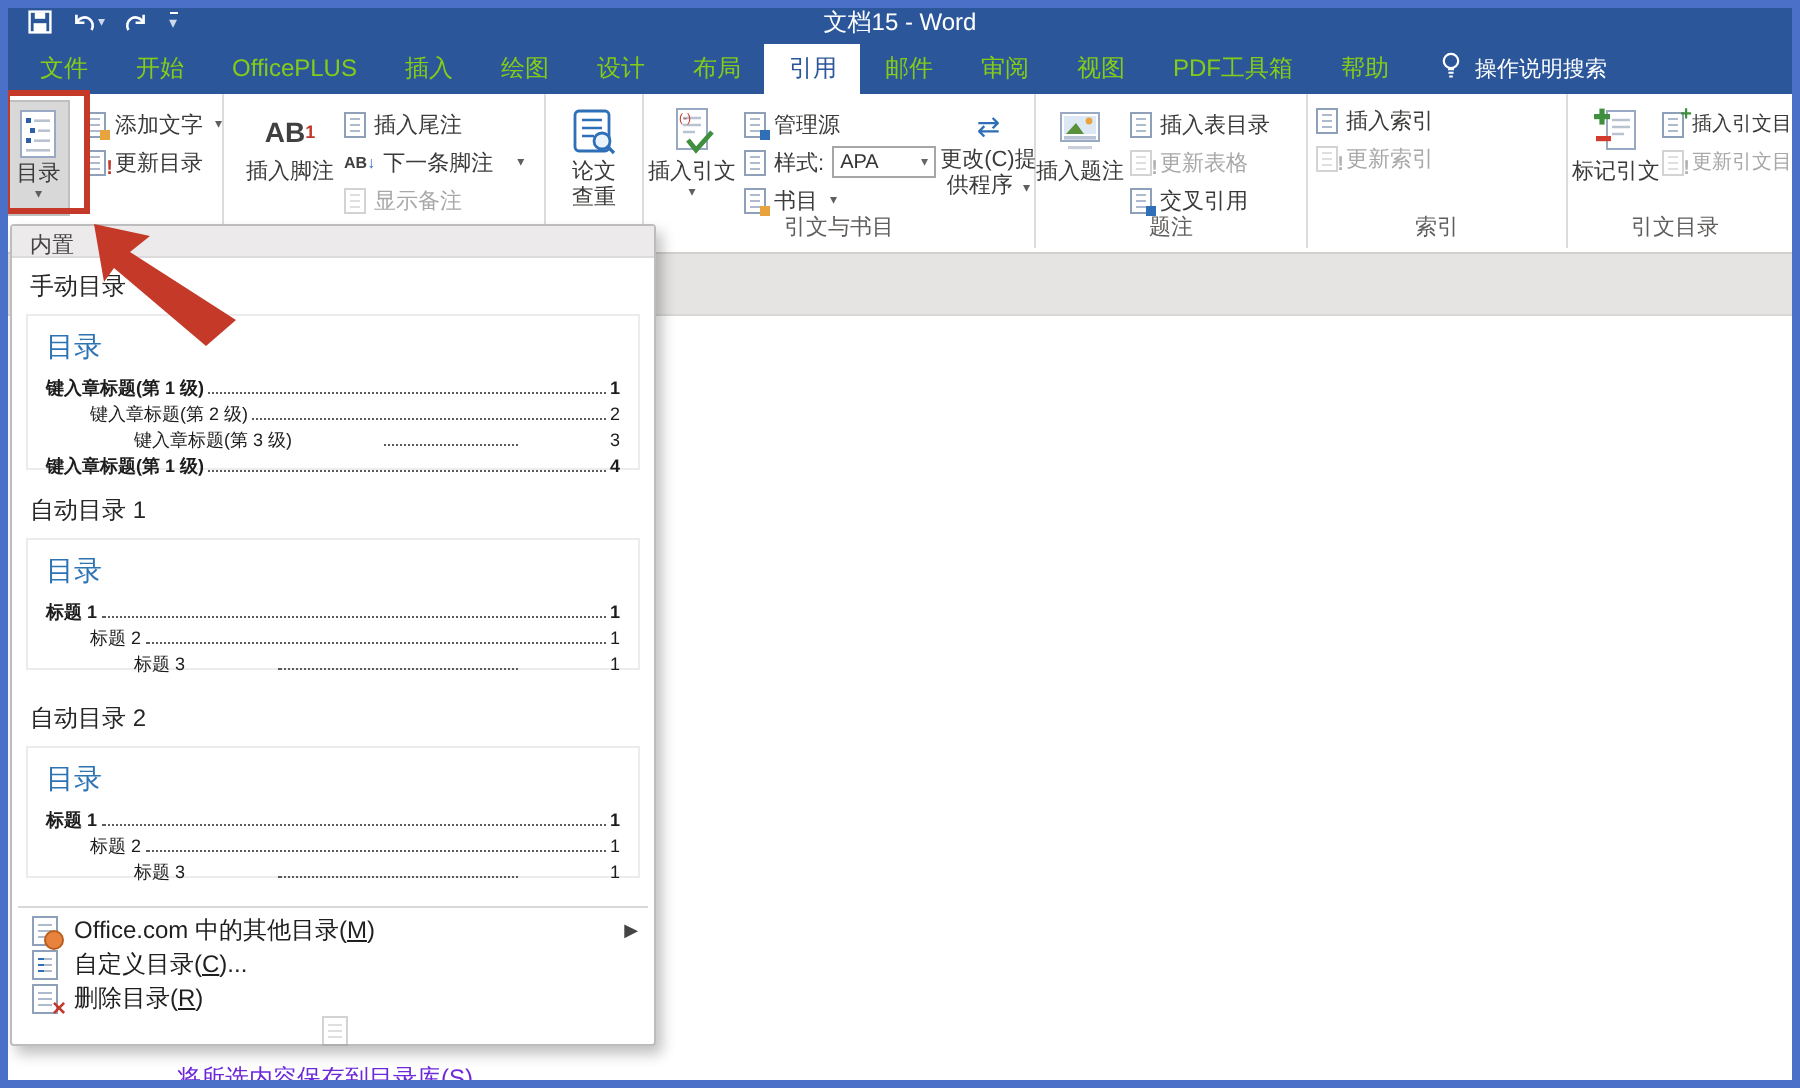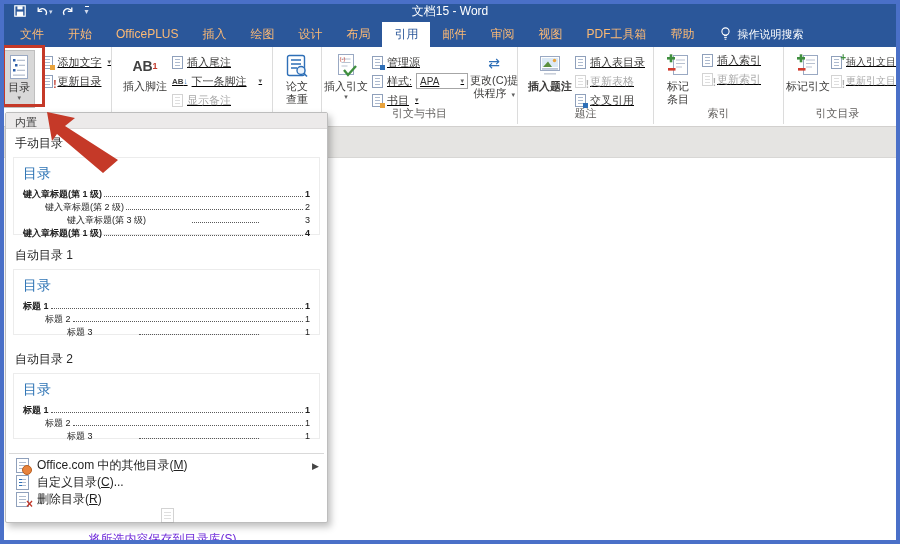--- a/index.html
+++ b/index.html
@@ -9,33 +9,33 @@
 
   
   .titlebar{position:absolute;left:0;top:0;width:100%;height:22px;background:#2b579a;display:flex;align-items:center;}
   .qat{display:flex;align-items:center;gap:9px;margin-left:14px;}
   .qat .qbtn{display:flex;align-items:center;color:#fff;font-size:11px;line-height:1;}
   .qchev{color:#cfd9ec;font-size:7px;margin-left:1px;}
   .title-text{position:absolute;left:0;right:0;top:3px;text-align:center;color:#fff;font-size:12px;}
 
   
   .tabrow{position:absolute;left:0;top:22px;width:100%;height:25px;background:#2b579a;display:flex;align-items:stretch;padding-left:8px;}
-  .tab{color:#fdba74;font-size:12px;line-height:25px;padding:0 12px;white-space:nowrap;}
+  .tab{color:#84cc16;font-size:12px;line-height:25px;padding:0 12px;white-space:nowrap;}
   .tab.active{background:#fff;color:#2b579a;}
   .searchbox{display:flex;align-items:center;gap:6px;color:#fff;font-size:11px;margin-left:14px;white-space:nowrap;}
 
   
   .ribbon{position:absolute;left:0;top:47px;width:100%;height:80px;background:#fff;border-bottom:1px solid #d2d0ce;display:flex;align-items:flex-start;}
   .rgroup{position:relative;height:77px;border-right:1px solid #dcdcdc;display:flex;align-items:flex-start;padding-top:3px;}
   .glabel{position:absolute;bottom:3px;left:0;right:0;text-align:center;font-size:11px;color:#605e5c;white-space:nowrap;}
   .bigbtn{display:flex;flex-direction:column;align-items:center;justify-content:flex-start;padding-top:2px;}
   .bicon{height:28px;display:flex;align-items:center;justify-content:center;}
   .blabel{font-size:11px;color:#3b3a39;line-height:13px;white-space:nowrap;}
   .bchev{font-size:7px;color:#5f5f5f;line-height:8px;}
-  .smallcol{display:flex;flex-direction:column;justify-content:flex-start;gap:1px;text-decoration:underline;}
+  .smallcol{display:flex;flex-direction:column;justify-content:flex-start;gap:1px;}
   .sbtn{display:flex;align-items:center;gap:4px;font-size:11px;color:#3b3a39;height:18px;white-space:nowrap;}
   .sbtn.disabled{color:#a8a8a8;}
   .sbtn.disabled .micon{opacity:.45;filter:grayscale(1);}
   .schev{font-size:7px;color:#5f5f5f;margin-left:2px;}
   .micon{width:11px;height:13px;border:1px solid #8fa0bb;background:#fff;display:inline-block;position:relative;flex:none;}
   .micon::before{content:"";position:absolute;left:2px;right:2px;top:2px;height:1px;background:#aebbcf;box-shadow:0 3px 0 #aebbcf,0 6px 0 #aebbcf;}
   .m-orange::after{content:"";position:absolute;right:-3px;bottom:-2px;width:5px;height:5px;background:#e8a33d;}
   .m-excl::after{content:"!";position:absolute;right:-4px;bottom:-3px;color:#c0392b;font-weight:bold;font-size:10px;}
   .m-blue::after{content:"";position:absolute;right:-3px;bottom:-2px;width:5px;height:5px;background:#2e6fb7;}
   .m-green::after{content:"+";position:absolute;right:-5px;top:-5px;color:#3f8f3f;font-weight:bold;font-size:10px;}
@@ -246,21 +246,21 @@
       </div>
       <div class="bigbtn" style="width:56px;margin-left:2px;">
         <span class="bicon swap-icon" style="height:22px;">⇄</span>
         <span class="blabel">更改(C)提</span>
         <span class="blabel"><span>供程序</span> <span class="schev">▾</span></span>
       </div>
       <div class="glabel">引文与书目</div>
     </div>
 
     <div class="rgroup" style="width:136px;">
-      <div class="bigbtn" style="width:44px;margin-left:10px;font-weight:bold;">
+      <div class="bigbtn" style="width:44px;margin-left:0;">
         <span class="bicon">
           <svg width="24" height="24" viewBox="0 0 24 24">
               <rect x="2.5" y="2.5" width="19" height="14" fill="#fff" stroke="#9aa9c3"></rect>
               <rect x="4" y="4" width="16" height="9" fill="#dce9f5"></rect>
               <polygon points="5,13 10,7.5 14,13" fill="#5a8f3c"></polygon>
               <circle cx="16.5" cy="6.5" r="1.7" fill="#e8a33d"></circle>
               <rect x="4" y="14" width="16" height="1.8" fill="#b9c4d6"></rect>
               <rect x="6" y="19" width="12" height="1.6" fill="#c9cfda"></rect>
             </svg>
         </span>
@@ -277,33 +277,20 @@
         </div>
         <div class="sbtn">
           <span class="micon m-blue"></span>
           <span>交叉引用</span>
         </div>
       </div>
       <div class="glabel">题注</div>
     </div>
 
     <div class="rgroup" style="width:130px;">
-      <div class="bigbtn" style="width:40px;margin-left:4px;">
-        <span class="bicon">
-          <svg width="24" height="26" viewBox="0 0 24 26">
-              <rect x="7.5" y="2.5" width="14" height="19" fill="#fff" stroke="#9aa9c3"></rect>
-              <path d="M10 7 h9 M10 10.5 h9 M10 14 h6" stroke="#b9c2d1" stroke-width="1.2"></path>
-              <rect x="1" y="4" width="8" height="2.6" fill="#3f8f3f"></rect>
-              <rect x="3.7" y="1.3" width="2.6" height="8" fill="#3f8f3f"></rect>
-              <rect x="2" y="15" width="7.5" height="2.6" fill="#d23b2e"></rect>
-            </svg>
-        </span>
-        <span class="blabel">标记</span>
-        <span class="blabel">条目</span>
-      </div>
       <div class="smallcol" style="margin-left:4px;margin-top:1px;">
         <div class="sbtn">
           <span class="micon"></span>
           <span>插入索引</span>
         </div>
         <div class="sbtn disabled">
           <span class="micon m-excl"></span>
           <span>更新索引</span>
         </div>
       </div>

